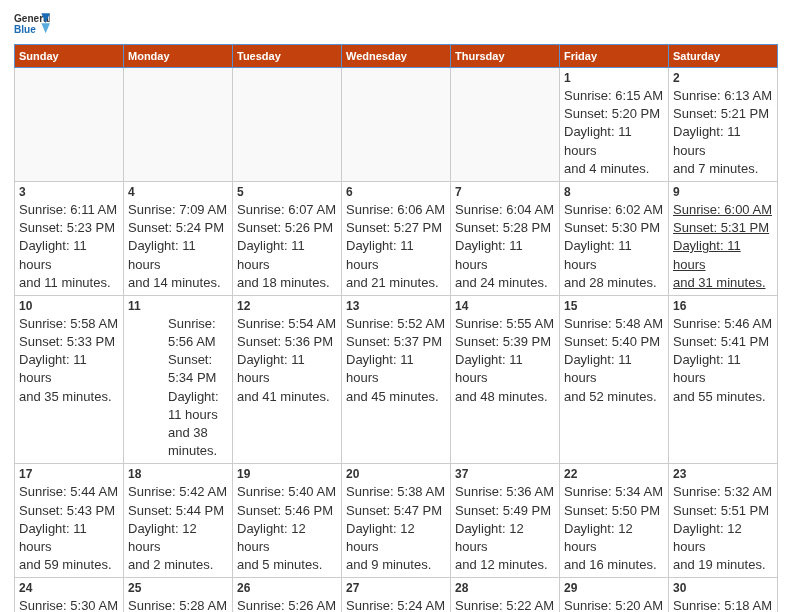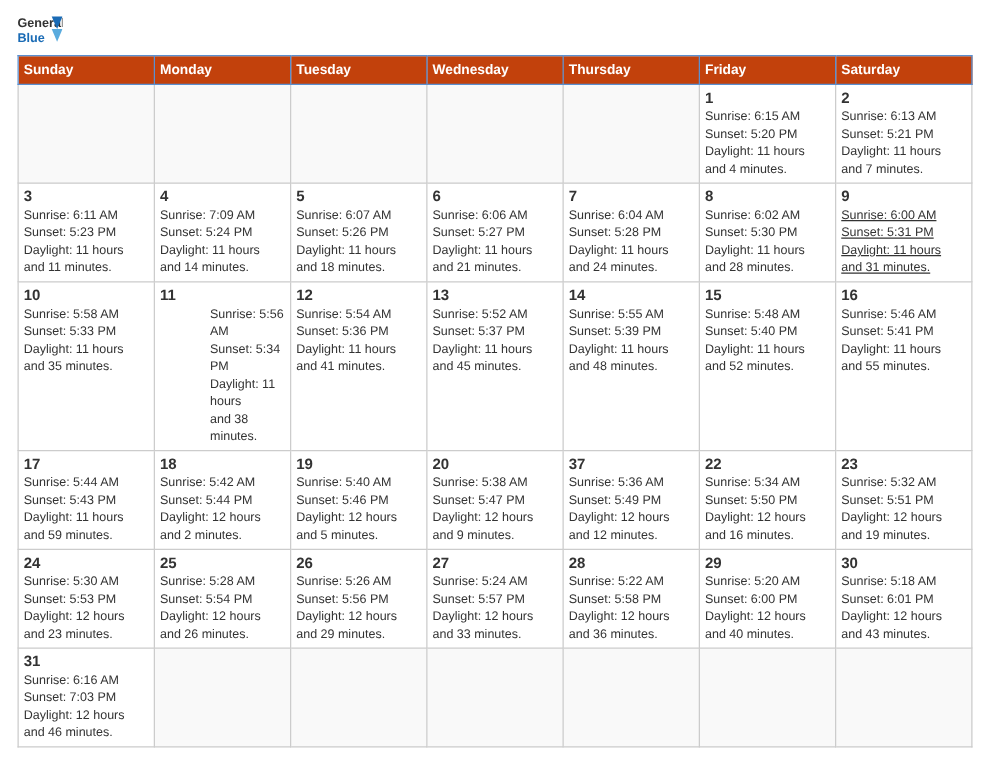--- a/index.html
+++ b/index.html
@@ -71,21 +71,21 @@
       height: 60px;
     }
     .day-number {
       font-size: 12px;
       font-weight: bold;
       color: #333;
       display: block;
       margin-bottom: 2px;
     }
     .day-info {
-      font-size: 10px;
+      font-size: 13px;
       color: #333;
       line-height: 1.4;
     }
     td.empty {
       background: #f9f9f9;
     }
   </style>
 </head>
 <body>
 

